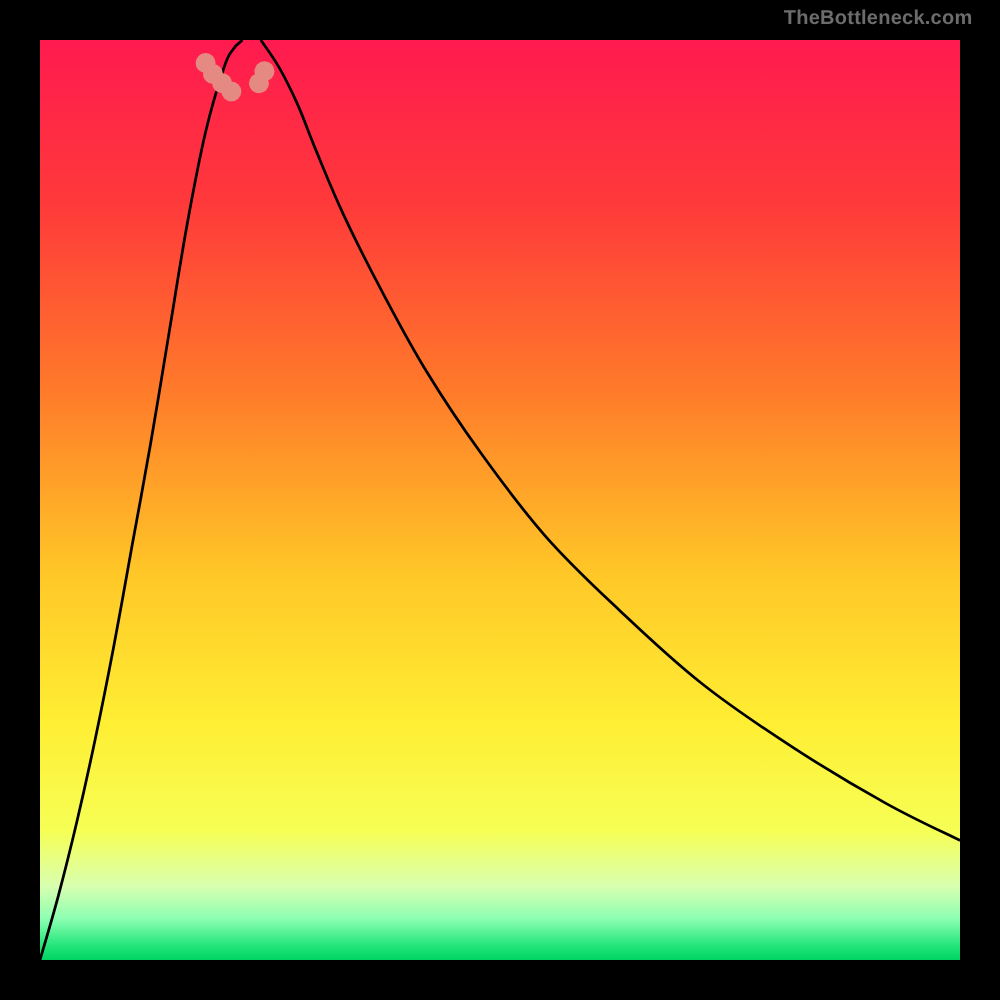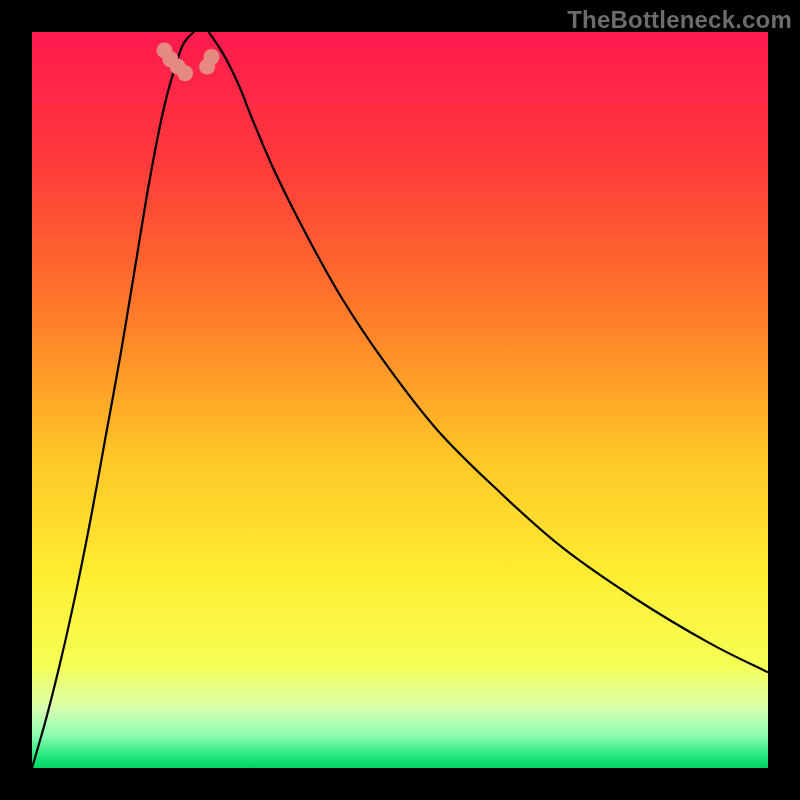--- a/index.html
+++ b/index.html
@@ -22,23 +22,23 @@
     position: absolute;
     left: 32px;
     top: 32px;
     width: 736px;
     height: 736px;
     overflow: hidden;
   }
   .watermark {
     position: absolute;
     top: 6px;
-    right: 8px;
+    right: 22px;
     font-family: Arial, Helvetica, sans-serif;
-    font-size: 24px;
+    font-size: 16px;
     font-weight: 600;
     color: #6c6c6c;
     letter-spacing: 0.2px;
     user-select: none;
     margin-left: 31px;
   }
   svg { display: block; }
 </style>
 </head>
 <body>

